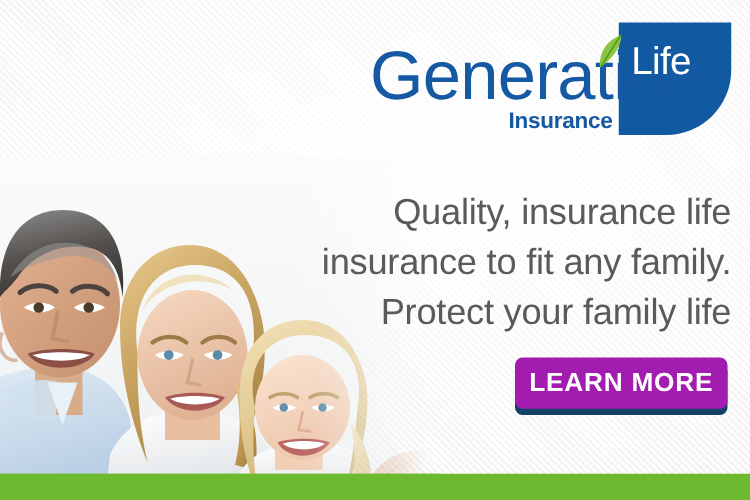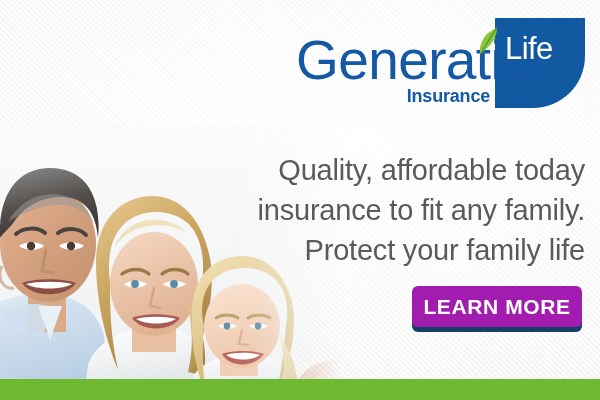--- a/index.html
+++ b/index.html
@@ -269,21 +269,21 @@
   <svg class="logo-leaf" viewBox="0 0 22 30" xmlns="http://www.w3.org/2000/svg">
     <path d="M19 1 C8 5 1 14 2 27 C9 22 19 13 19 1 Z" fill="#8cc63f"></path>
     <path d="M19 1 C13 9 8 18 3 26" stroke="#4f9c28" stroke-width="1.3" fill="none"></path>
   </svg>
 
   <div class="logo-life">Life</div>
 
   <div class="logo-sub">Insurance</div>
 
   <div class="headline">
-    <span class="ln">Quality, affordable today</span>
+    <span class="ln">Quality, insurance life</span>
     <span class="ln">insurance to fit any family.</span>
     <span class="ln">Protect your family life</span>
   </div>
 
   <button class="cta">LEARN MORE</button>
 
   <div class="green-bar"></div>
   <div class="green-bar-overlay"></div>
 
 </div>

